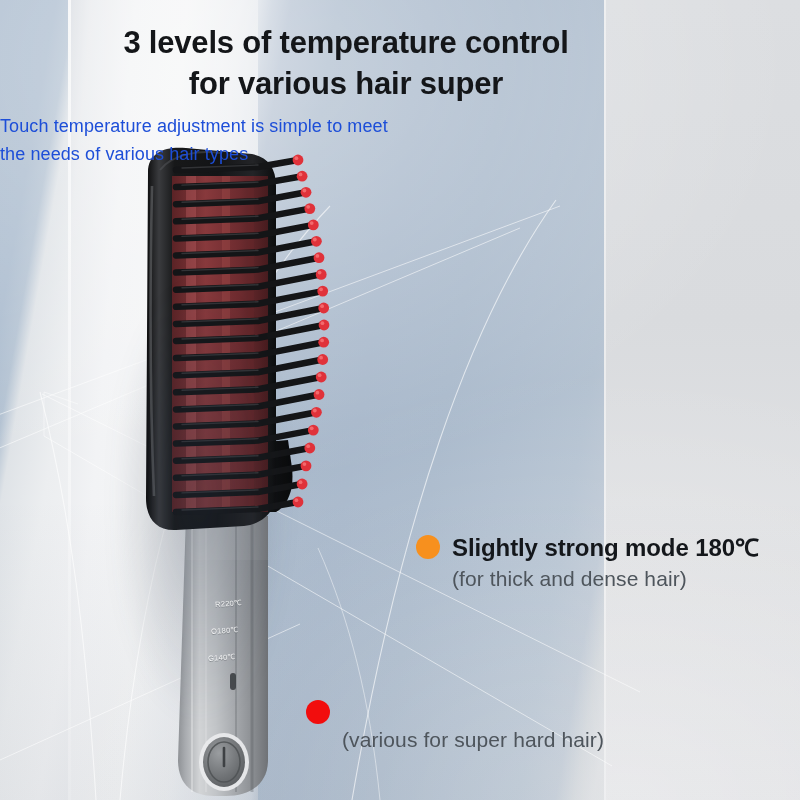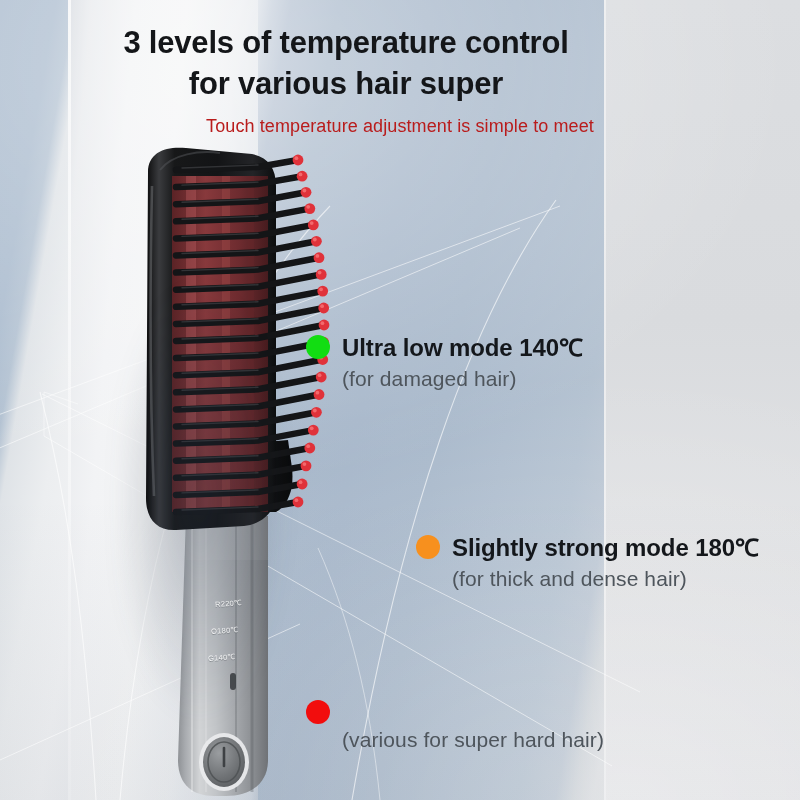--- a/index.html
+++ b/index.html
@@ -126,25 +126,25 @@
     font-size: 31px;
     font-weight: bold;
     line-height: 1.33;
     color: #141619;
     letter-spacing: -0.2px;
   }
   .subhead {
     position: absolute;
     left: 0; top: 113px;
     width: 800px;
-    text-align: center;
+    text-align: left;
     font-size: 18px;
     font-weight: normal;
     line-height: 1.55;
-    color: #b91c1c;
+    color: #1d4ed8;
     letter-spacing: .1px;
   }
 
   .bullet {
     position: absolute;
     white-space: nowrap;
   }
   .bullet .row-main {
     display: flex;
     align-items: center;
@@ -431,29 +431,23 @@
   <div class="engrave" id="eng2">O180℃</div>
   <div class="engrave" id="eng3">G140℃</div>
 
   <div class="headline">
     <div>3 levels of temperature control</div>
     <div>for various hair super</div>
   </div>
 
   <div class="subhead">
     <div>Touch temperature adjustment is simple to meet</div>
+    <div>the needs of various hair types</div>
   </div>
 
-  <div class="bullet" id="b1">
-    <div class="row-main">
-      <span class="dot" style="background: rgb(18, 221, 18);"></span>
-      <span class="b-title">Ultra low mode 140℃</span>
-    </div>
-    <div class="b-sub">(for damaged hair)</div>
-  </div>
 
   <div class="bullet" id="b2">
     <div class="row-main">
       <span class="dot" style="background: rgb(247, 144, 30);"></span>
       <span class="b-title">Slightly strong mode 180℃</span>
     </div>
     <div class="b-sub">(for thick and dense hair)</div>
   </div>
 
   <div class="bullet" id="b3">

